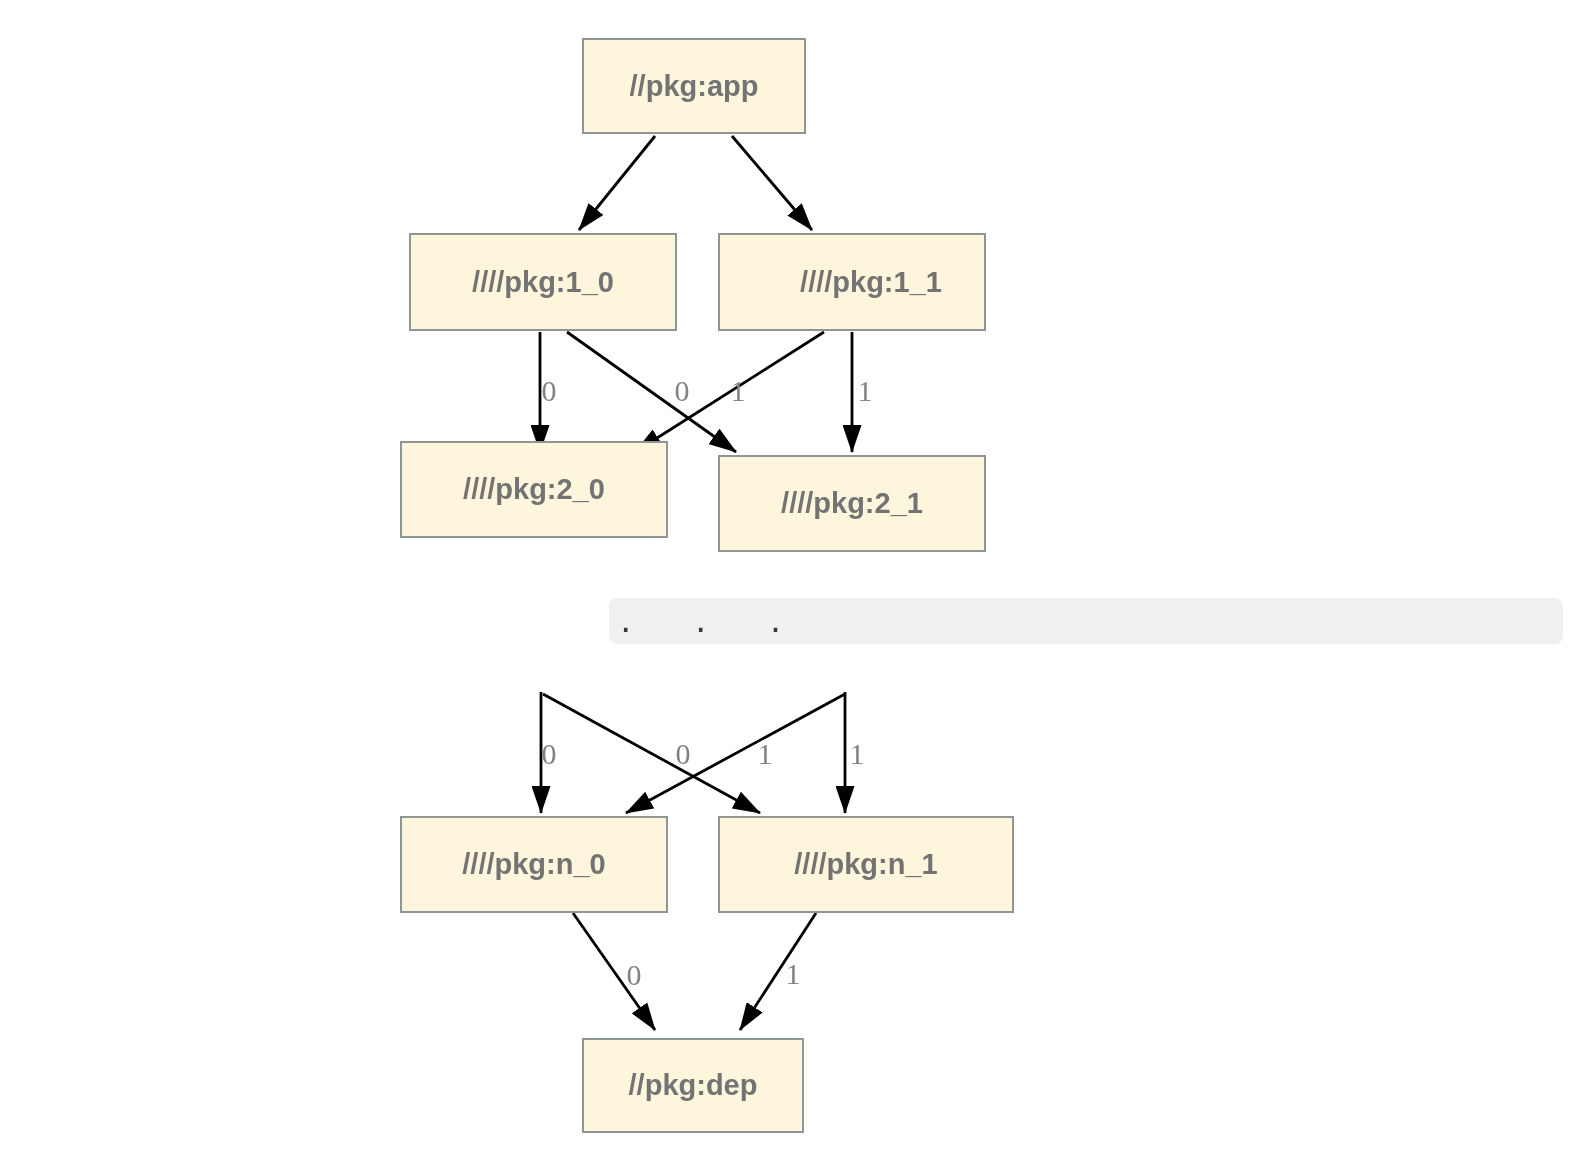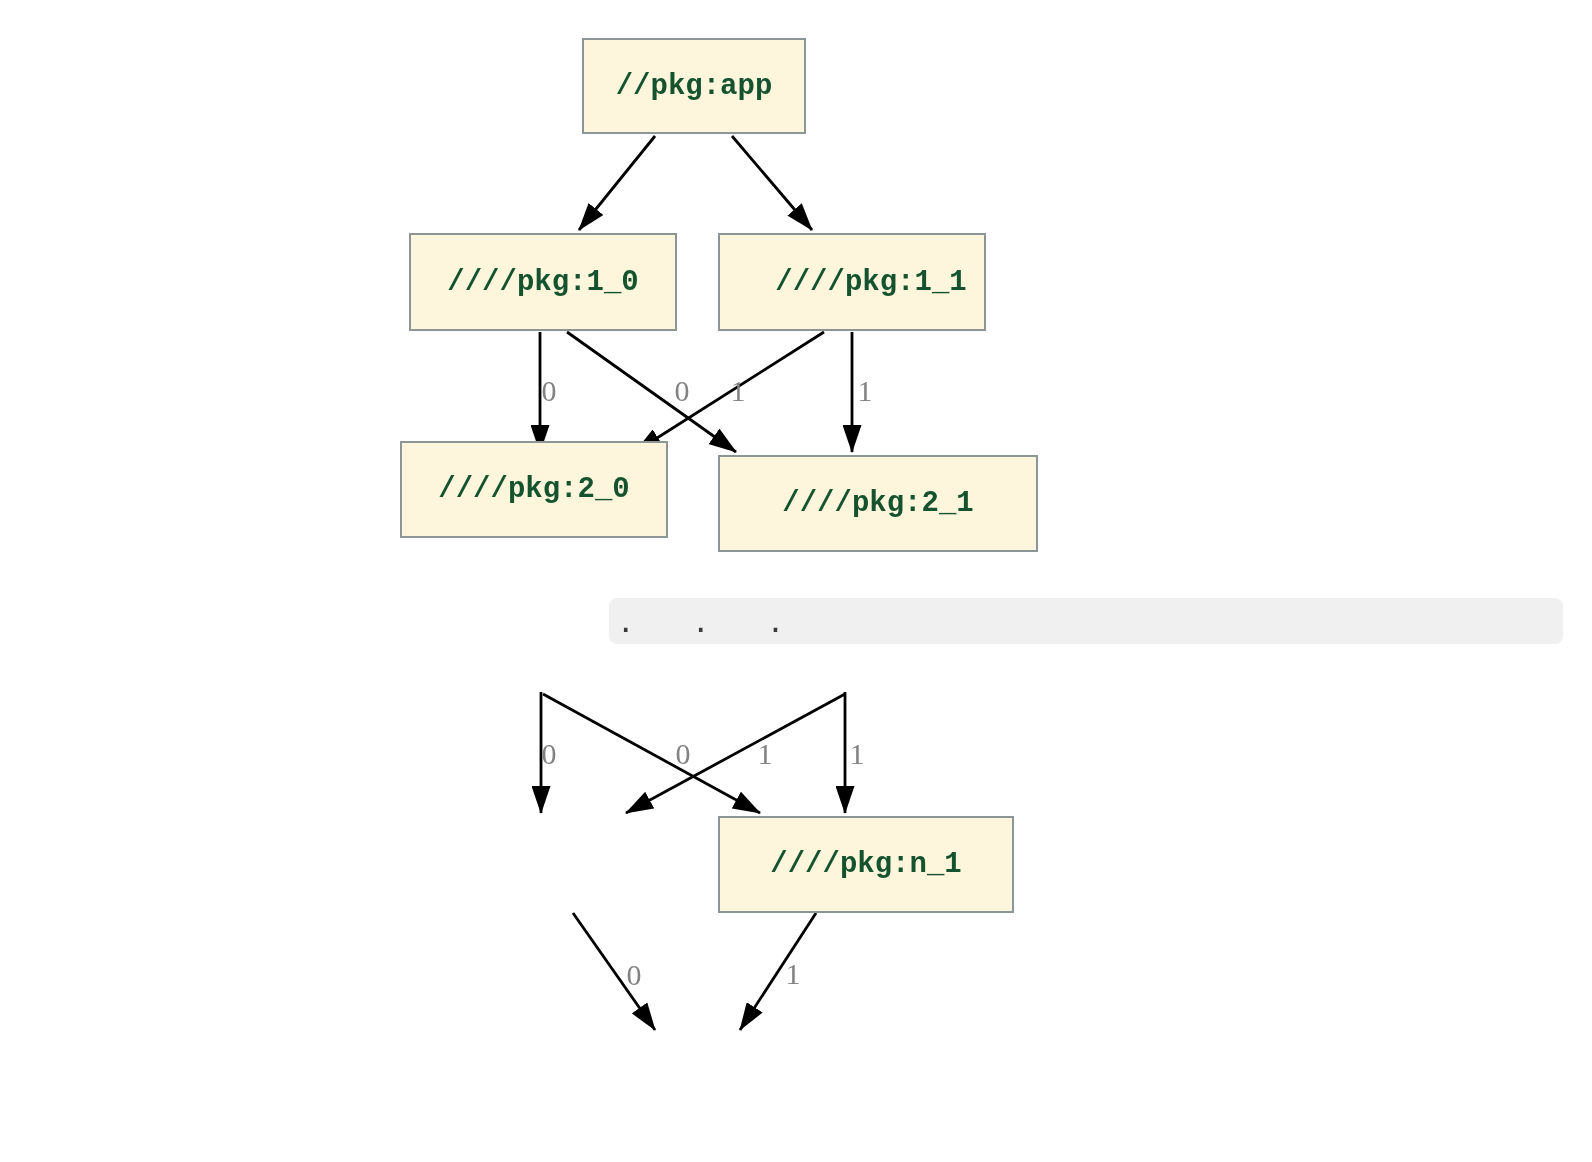--- a/index.html
+++ b/index.html
@@ -27,31 +27,31 @@
     stroke-width: 2.8;
   }
   .node {
     position: absolute;
     box-sizing: border-box;
     background: var(--node-fill, #fdf6dc);
     border: 2.5px solid var(--node-border, #8e9596);
     display: flex;
     align-items: center;
     justify-content: center;
-    font-family: Liberation Mono, monospace;
+    font-family: Liberation Sans, sans-serif;
     font-weight: bold;
     font-size: 29px;
-    color: #14532d;
+    color: #737373;
     white-space: nowrap;
   }
   .node-app  { left: 582px;  top: 38px;   width: 224px; height: 96px; }
   .node-1_0  { left: 409px;  top: 233px;  width: 268px; height: 98px; }
   .node-1_1  { left: 718px;  top: 233px;  width: 268px; height: 98px; padding-left: 38px; }
   .node-2_0  { left: 400px;  top: 441px;  width: 268px; height: 97px; }
-  .node-2_1  { left: 718px;  top: 455px;  width: 320px; height: 97px; }
+  .node-2_1  { left: 718px;  top: 455px;  width: 268px; height: 97px; }
   .node-n_0  { left: 400px;  top: 816px;  width: 268px; height: 97px; }
   .node-n_1  { left: 718px;  top: 816px;  width: 296px; height: 97px; }
   .node-dep  { left: 582px;  top: 1038px; width: 222px; height: 95px; }
   .elabel {
     position: absolute;
     transform: translate(-50%, -50%);
     font-family: "Liberation Serif", "DejaVu Serif", serif;
     font-size: 30px;
     line-height: 1;
     color: var(--edge-label-color, #828282);
@@ -99,21 +99,23 @@
     <line x1="845" y1="692" x2="845" y2="813" marker-end="url(#arrow)"></line>
     <line x1="573" y1="913" x2="655" y2="1030" marker-end="url(#arrow)"></line>
     <line x1="816" y1="913" x2="740" y2="1030" marker-end="url(#arrow)"></line>
   </svg>
 
   <div class="node node-app">//pkg:app</div>
   <div class="node node-1_0">////pkg:1_0</div>
   <div class="node node-1_1">////pkg:1_1</div>
   <div class="node node-2_0">////pkg:2_0</div>
   <div class="node node-2_1">////pkg:2_1</div>
+  <div class="node node-n_0">////pkg:n_0</div>
   <div class="node node-n_1">////pkg:n_1</div>
+  <div class="node node-dep">//pkg:dep</div>
 
   <span class="elabel" style="left:549px; top:391px;">0</span>
   <span class="elabel" style="left:682px; top:391px;">0</span>
   <span class="elabel" style="left:738px; top:391px;">1</span>
   <span class="elabel" style="left:865px; top:391px;">1</span>
 
   <div class="ellipsis-band">
     <span class="ellipsis-text">. . .</span>
   </div>
 

